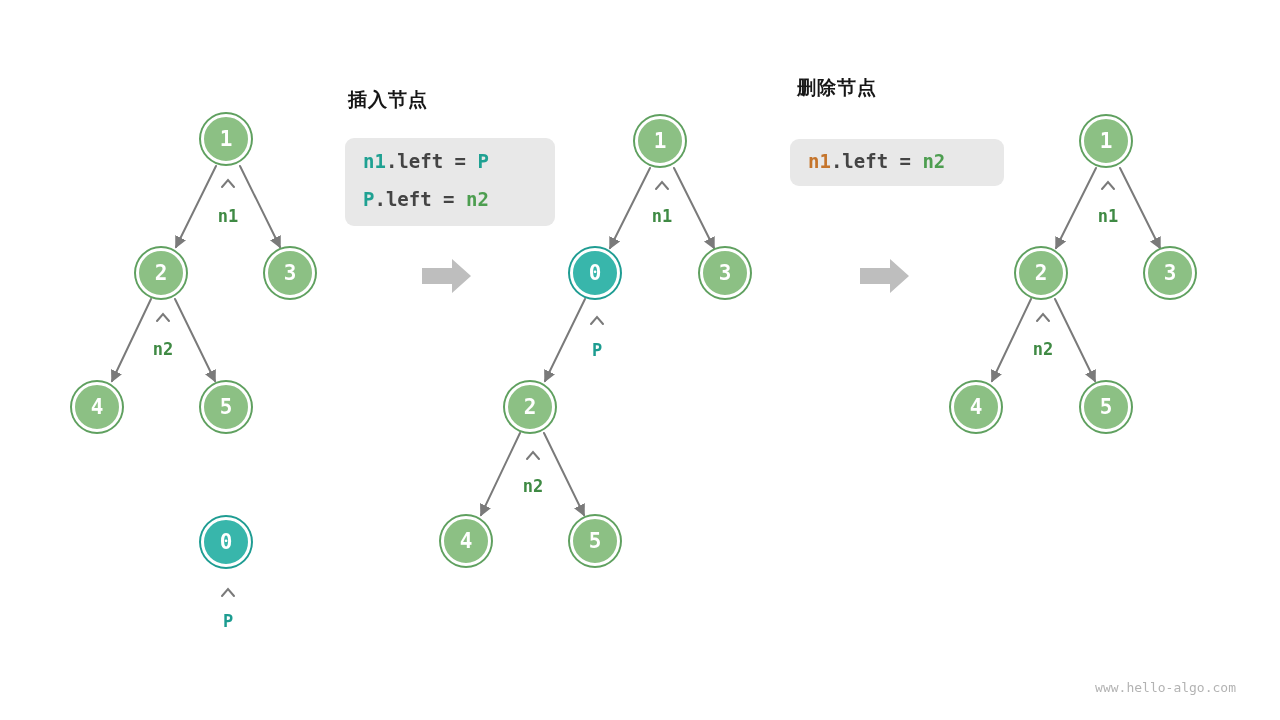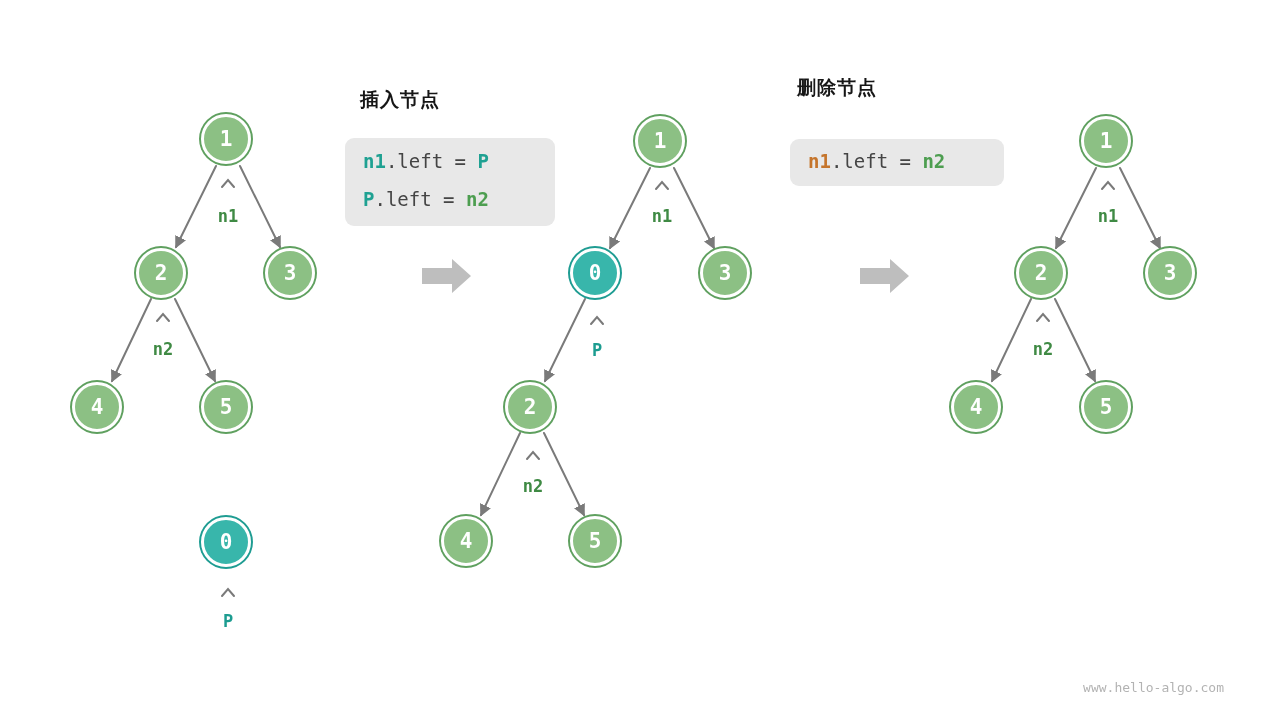--- a/index.html
+++ b/index.html
@@ -23,25 +23,25 @@
   .ptr-label{position:absolute;transform:translate(-50%,-50%);
              font-family:"DejaVu Sans Mono", monospace;font-weight:bold;font-size:17px;}
   .ptr-label.green{color:var(--label-green);}
   .ptr-label.teal{color:var(--label-teal);}
   .sec-title{position:absolute;transform:translate(-50%,-50%);font-weight:bold;font-size:19px;
              color:var(--title);letter-spacing:1px;}
   .codebox{position:absolute;background:var(--code-bg);border-radius:9px;
            font-family:"DejaVu Sans Mono", monospace;font-size:19px;}
   .codeline{height:38px;display:flex;align-items:center;padding-left:18px;white-space:pre;}
   .tok{font-weight:bold;}
-  .tok-plain{color:var(--code-plain);font-weight:400;}
+  .tok-plain{color:var(--code-plain);font-weight:700;}
   .tok-green{color:var(--code-green);}
   .tok-teal{color:var(--code-teal);}
   .tok-orange{color:var(--code-orange);}
-  .watermark{position:absolute;right:56px;top:680px;font-family:"DejaVu Sans Mono", monospace;
+  .watermark{position:absolute;right:44px;top:680px;font-family:"DejaVu Sans Mono", monospace;
              font-size:13px;color:var(--watermark);margin-left:11px;}
 </style>
 </head>
 <body>
 
 <div class="canvas">
 
   <svg class="layer" width="1280" height="720" viewBox="0 0 1280 720">
     <defs>
       <marker id="ah" markerWidth="6.5" markerHeight="6.5" refX="5.2" refY="3" orient="auto">
@@ -73,21 +73,21 @@
       <polyline points="591,324 597,317 603,324"></polyline>
       <polyline points="527,459 533,452 539,459"></polyline>
       <polyline points="1102,189 1108,182 1114,189"></polyline>
       <polyline points="1037,321 1043,314 1049,321"></polyline>
     </g>
 
     <path fill="#bebebe" d="M422,268 L452,268 L452,259 L471,276 L452,293 L452,284 L422,284 Z"></path>
     <path fill="#bebebe" d="M860,268 L890,268 L890,259 L909,276 L890,293 L890,284 L860,284 Z"></path>
   </svg>
 
-  <div class="sec-title" style="left:400px;top:100px">插入节点</div>
+  <div class="sec-title" style="left:388px;top:100px">插入节点</div>
   <div class="sec-title" style="left:837px;top:88px">删除节点</div>
 
   <div class="codebox" style="left:345px;top:138px;width:210px;height:84px;padding-top:4px">
     <div class="codeline">
       <span class="tok tok-teal">n1</span><span class="tok tok-plain">.left = </span><span class="tok tok-teal">P</span>
     </div>
     <div class="codeline">
       <span class="tok tok-teal">P</span><span class="tok tok-plain">.left = </span><span class="tok tok-green">n2</span>
     </div>
   </div>

